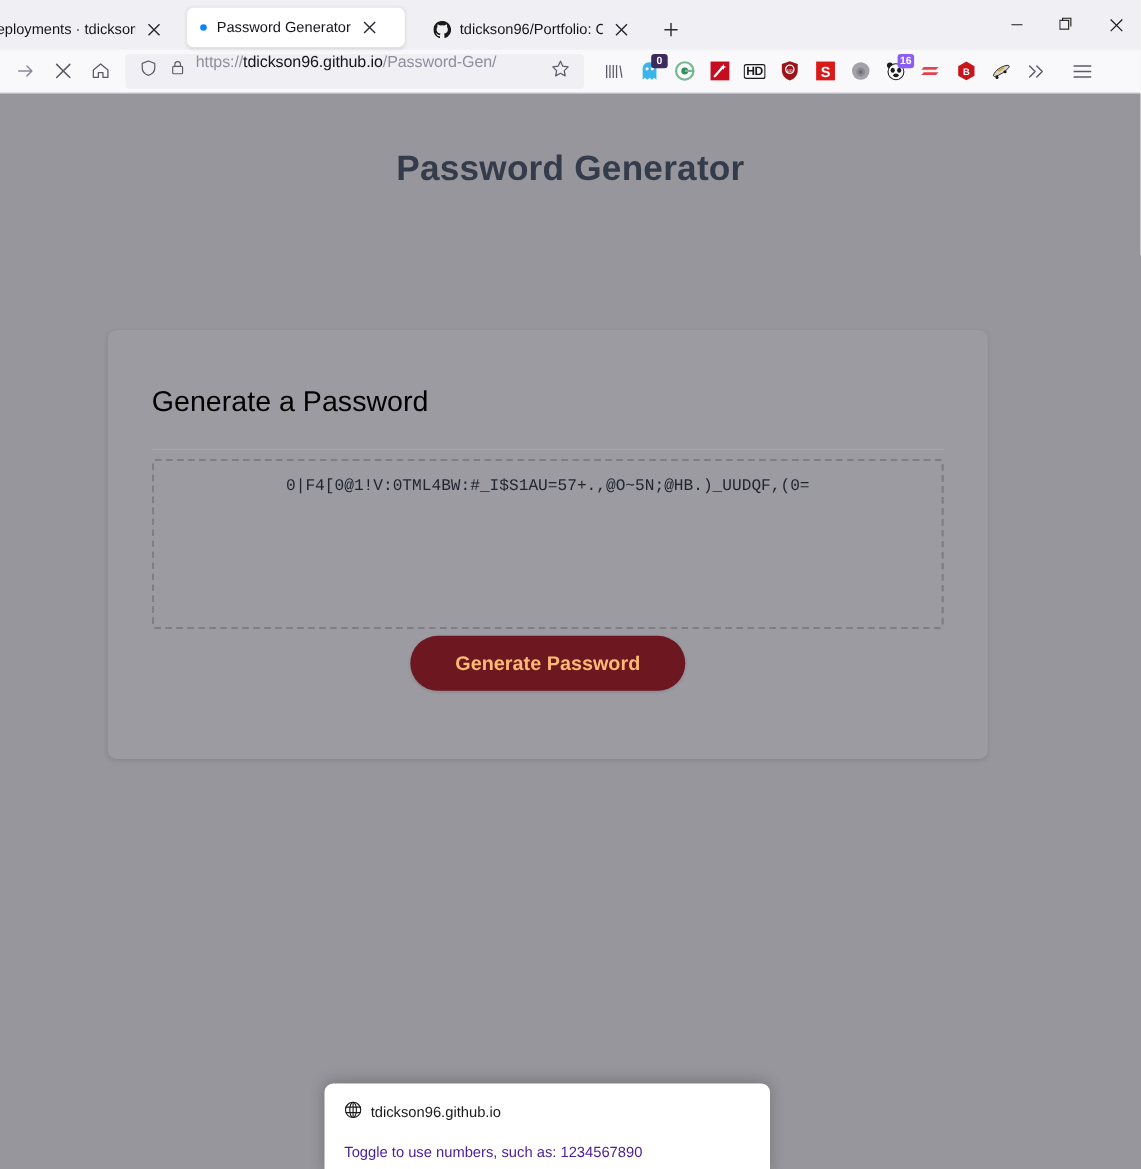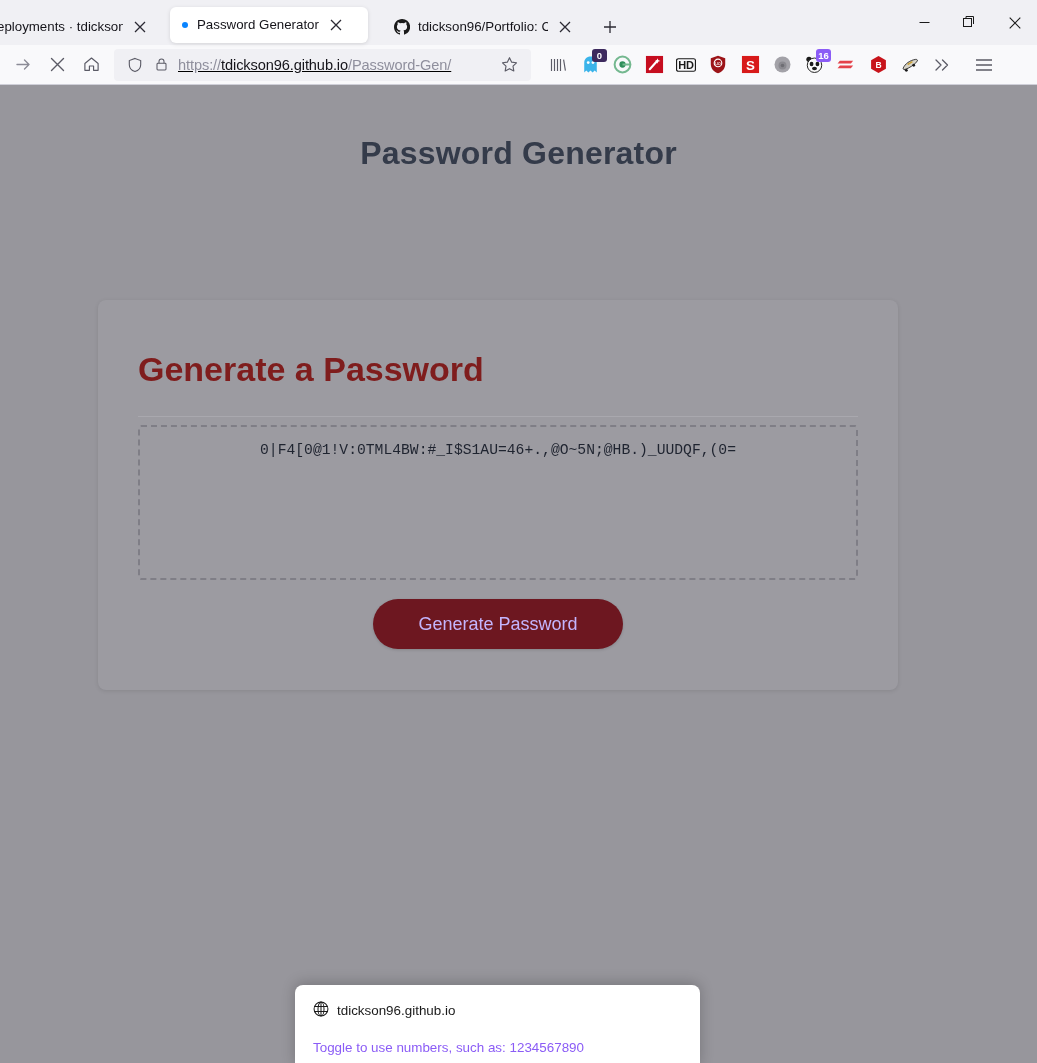--- a/index.html
+++ b/index.html
@@ -108,24 +108,23 @@
     border-radius: 4px;
     flex: 0 0 auto;
   }
   #url-container {
     flex: 0 0 auto;
     width: 417px;
     height: 32px;
     background: #f0f0f4;
     border-radius: 4px;
     display: flex;
-    align-items: center;
+    align-items: flex-start;
     padding: 0 8px;
     margin-left: 6px;
-    text-decoration: underline;
   }
   #shield-icon-wrap, #lock-icon-wrap {
     width: 26px; height: 26px;
     display: flex; align-items: center; justify-content: center;
     flex: 0 0 auto;
   }
   #url-text {
     flex: 1 1 auto;
     font-size: 14.6px;
     color: #8f8f9d;
@@ -190,23 +189,23 @@
     position: absolute;
     left: 98px; top: 215px;
     width: 800px; height: 390px;
     background: #9c9ba1;
     border-radius: 8px;
     box-shadow: 0 1px 4px rgba(0,0,0,0.10);
   }
   #card-heading {
     margin: 0;
     padding: 50px 0 0 40px;
-    font-size: 34px;
-    font-weight: bold;
-    color: #7f1d1d;
+    font-size: 26px;
+    font-weight: normal;
+    color: #000000;
   }
   #divider {
     margin: 27px 40px 0 40px;
     height: 1px;
     background: #a9a8ae;
     border: 0;
   }
   #password-box {
     margin: 8px 40px 0 40px;
     height: 155px;
@@ -218,51 +217,52 @@
     padding-top: 12px;
     font-family: "Liberation Mono", monospace;
     font-size: 14.7px;
     color: #1f2430;
     line-height: 23px;
     overflow: hidden;
   }
   #password-box .pwline { white-space: pre; }
   #generate-button {
     display: block;
-    margin: 19px auto 0 auto;
+    margin: 6px auto 0 auto;
     width: 250px; height: 50px;
     background: #6d1720;
-    color: #c4b5fd;
+    color: #fdba74;
     border: none;
     border-radius: 25px;
     font-size: 18px;
     font-family: "Liberation Sans", sans-serif;
     cursor: pointer;
     box-shadow: 0 1px 3px rgba(0,0,0,0.15);
+    font-weight: bold;
   }
 
   
   #prompt-dialog {
     position: absolute;
     left: 295px; top: 900px;
     width: 405px;
     background: #ffffff;
     border-radius: 8px 8px 0 0;
     box-shadow: 0 -2px 14px rgba(0,0,0,0.22);
     padding: 16px 18px 12px 18px;
     font-size: 13.3px;
     color: #1a1a1a;
   }
   #dialog-origin-row {
     display: flex; align-items: center;
     gap: 8px;
     margin-bottom: 20px;
   }
   #dialog-origin-text { font-size: 13.4px; color: #1a1a1a; }
-  #dialog-message { font-size: 13.4px; color: #8b5cf6; }
+  #dialog-message { font-size: 13.4px; color: #4c1d95; }
 </style>
 </head>
 <body>
 
 <div id="browser-chrome">
 
   <div id="tab-strip">
 
     <div class="tab inactive" id="tab-1">
       <span class="tab-title">eployments · tdickson96/Passw</span>
@@ -477,21 +477,21 @@
 
 <div id="page-viewport">
 
   <h1 id="page-title">Password Generator</h1>
 
   <div id="card">
     <h2 id="card-heading">Generate a Password</h2>
     <hr id="divider">
 
     <div id="password-box">
-      <span class="pwline">0|F4[0@1!V:0TML4BW:#_I$S1AU=46+.,@O~5N;@HB.)_UUDQF,(0=</span>
+      <span class="pwline">0|F4[0@1!V:0TML4BW:#_I$S1AU=57+.,@O~5N;@HB.)_UUDQF,(0=</span>
     </div>
 
     <button id="generate-button">Generate Password</button>
   </div>
 
   <div id="prompt-dialog">
     <div id="dialog-origin-row">
       <span>
         <svg width="16" height="16" viewBox="0 0 18 18">
           <circle cx="9" cy="9" r="7.8" fill="none" stroke="#1a1a1a" stroke-width="1.15"></circle>

